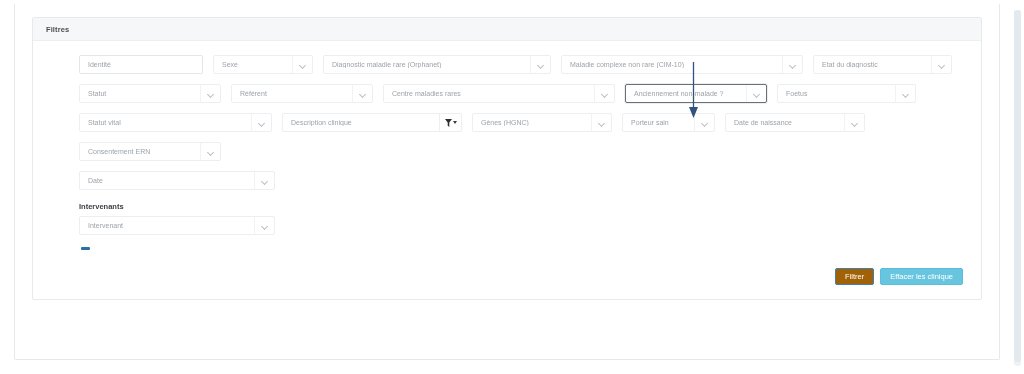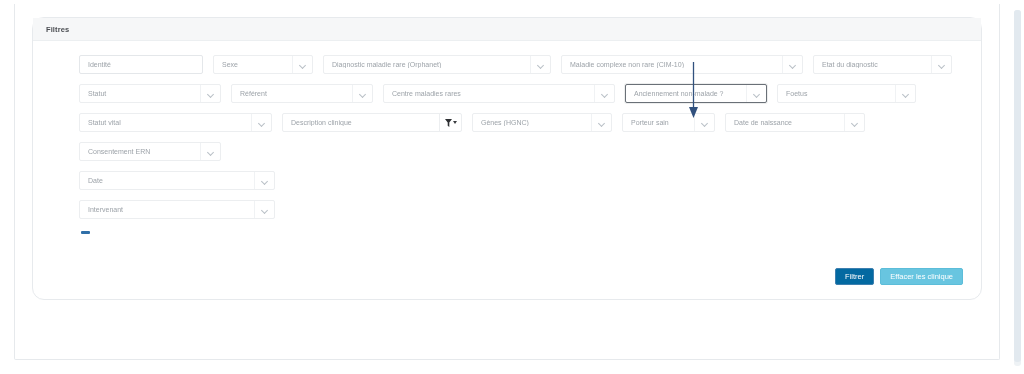--- a/index.html
+++ b/index.html
@@ -42,21 +42,21 @@
     letter-spacing: .2px;
   }
 
   .page-body {
     padding: 13px 17px 0 17px;
   }
 
   
   .filters-panel {
     border: 1px solid #e7eaed;
-    border-radius: 12px;
+    border-radius: 2px;
     background: #ffffff;
   }
   .filters-head {
     height: 23px;
     background: #f6f7f8;
     border-bottom: 1px solid #eceff1;
     display: flex;
     align-items: center;
     padding-left: 13px;
   }
@@ -187,21 +187,21 @@
     font-size: 7.5px;
     color: #ffffff;
     display: flex;
     align-items: center;
     justify-content: center;
     border: 1px solid transparent;
     white-space: nowrap;
     cursor: pointer;
   }
   .btn.primary {
-    background: #0369a1;
+    background: #a16207;
     border-color: #3d7faf;
     text-align: right;
   }
   .btn.info {
     background: #68c5e0;
     border-color: #5cbdd9;
   }
 
   
   .arrow {
@@ -370,20 +370,21 @@
             </div>
           <div id="groups-host">
               <div class="frow">
                 <div class="field" style="width: 196px;">
                   <div class="ftext">Date</div>
                   <div class="caret-box">
                     <div class="caret"></div>
                   </div>
                 </div>
               </div>
+              <div class="group-label">Intervenants</div>
               <div class="frow">
                 <div class="field" style="width: 196px;">
                   <div class="ftext">Intervenant</div>
                   <div class="caret-box">
                     <div class="caret"></div>
                   </div>
                 </div>
               </div>
             </div>
 

